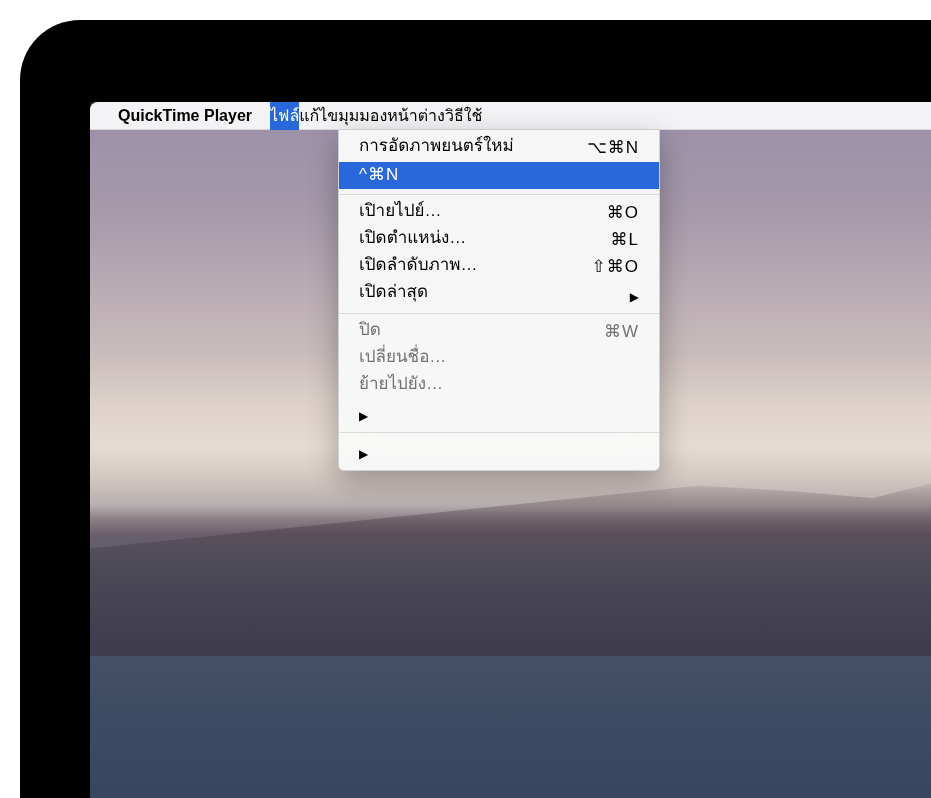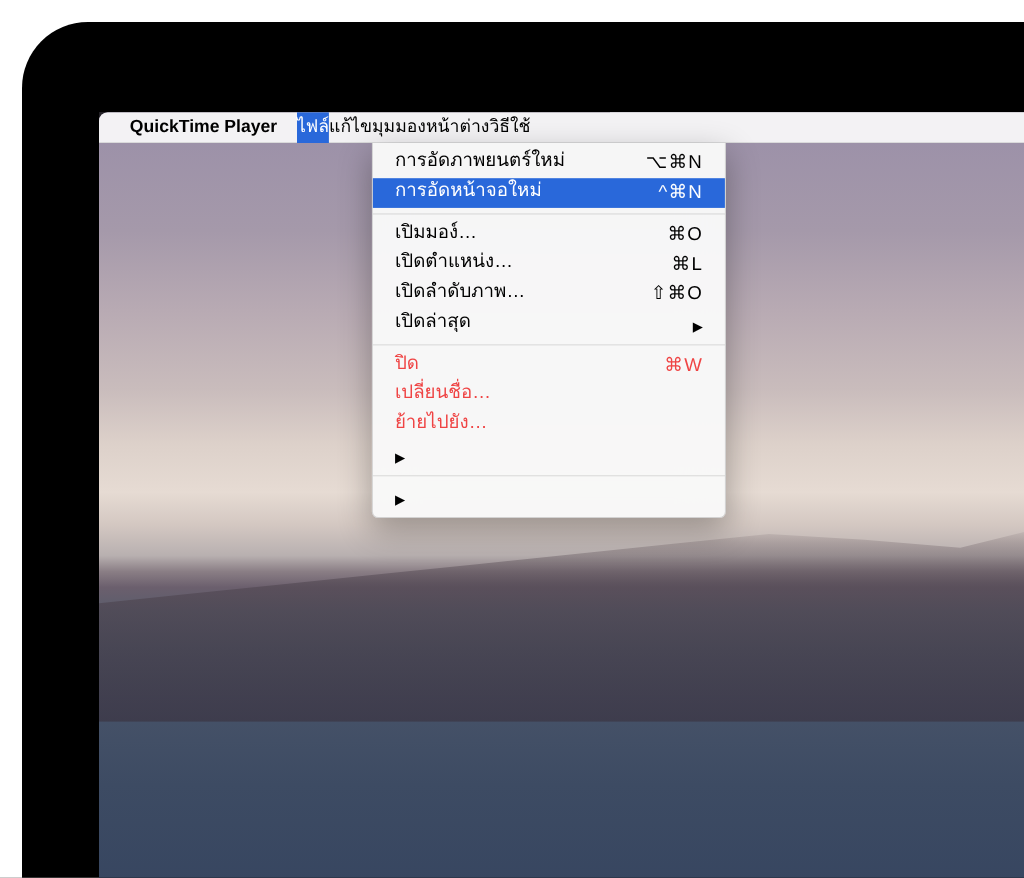--- a/index.html
+++ b/index.html
@@ -156,21 +156,21 @@
       height: 27px;
       gap: 34px;
     }
     
     .dropdown-item.highlighted {
       background: #2968da;
       color: #fff;
     }
     
     .dropdown-item.disabled {
-      color: #ef4444;
+      color: #737373;
     }
     
     .dropdown-item .label {
       flex: 1;
     }
     
     .dropdown-item .shortcut {
       font-size: 17px;
       letter-spacing: 1px;
     }
@@ -206,28 +206,27 @@
         <span class="menu-item">วิธีใช้</span>
       </div>
 
       <div class="dropdown">
 
         <div class="dropdown-item">
           <span class="label">การอัดภาพยนตร์ใหม่</span>
           <span class="shortcut">⌥⌘N</span>
         </div>
         <div class="dropdown-item highlighted">
-          <span class="label">การอัดหน้าจอใหม่</span>
           <span class="shortcut">^⌘N</span>
         </div>
 
         <div class="dropdown-separator"></div>
 
         <div class="dropdown-item">
-          <span class="label">เปิมมอง์…</span>
+          <span class="label">เปิายไปย์…</span>
           <span class="shortcut">⌘O</span>
         </div>
         <div class="dropdown-item">
           <span class="label">เปิดตำแหน่ง…</span>
           <span class="shortcut">⌘L</span>
         </div>
         <div class="dropdown-item">
           <span class="label">เปิดลำดับภาพ…</span>
           <span class="shortcut">⇧⌘O</span>
         </div>

